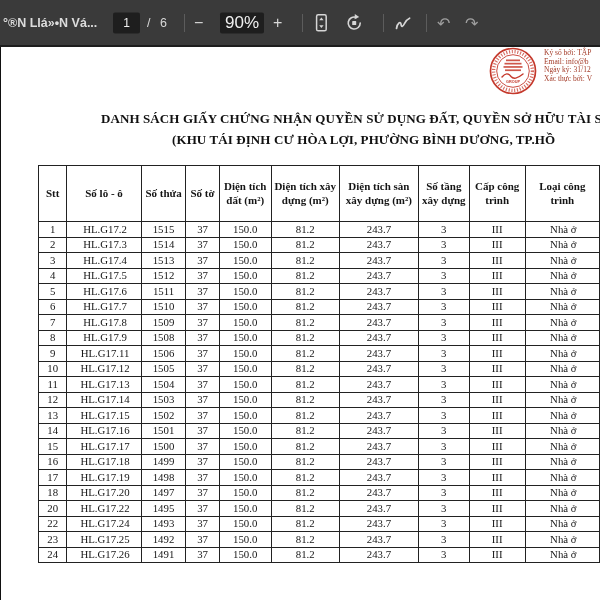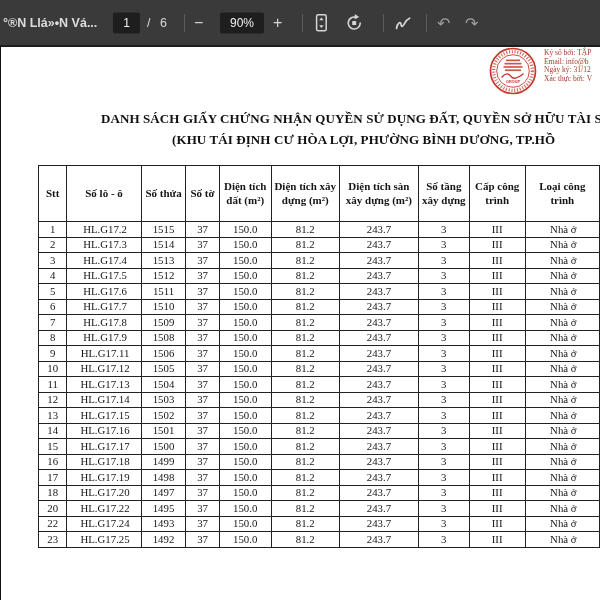--- a/index.html
+++ b/index.html
@@ -13,21 +13,21 @@
   .toolbar .tb{position:absolute;top:50%;transform:translateY(-50%);}
   .tb-filename{left:3px;color:#dcdcdc;font-size:12.5px;font-weight:bold;white-space:nowrap;}
   .tb-box{background:#1e1e1e;border-radius:2px;color:#f0f0f0;font-size:12px;
           display:flex;align-items:center;justify-content:center;border:none;text-align:center;}
   .tb-pagebox{left:113px;width:27px;height:21px;}
   .tb-slash{left:147px;color:#d8d8d8;font-size:12.5px;}
   .tb-total{left:160px;color:#d8d8d8;font-size:12.5px;}
   .tb-sep{width:1px;height:18px;background:#5c5c5c;}
   .tb-sep1{left:184px;} .tb-sep2{left:302px;} .tb-sep3{left:383px;} .tb-sep4{left:426px;}
   .tb-minus{left:194px;color:#d8d8d8;font-size:16px;cursor:default;}
-  .tb-zoombox{left:220px;width:44px;height:21px;font-size:12px;}
+  .tb-zoombox{left:220px;width:44px;height:21px;font-size:17px;}
   .tb-plus{left:273px;color:#d8d8d8;font-size:16px;}
   .tb-icon{display:flex;align-items:center;justify-content:center;}
   .tb-fit{left:314px;} .tb-rotate{left:344px;} .tb-draw{left:393px;}
   .tb-undo{left:437px;color:#9f9f9f;font-size:16px;font-family:"DejaVu Sans",sans-serif;}
   .tb-redo{left:465px;color:#9f9f9f;font-size:16px;font-family:"DejaVu Sans",sans-serif;}
 
   
   .page{position:absolute;left:0;top:47px;width:600px;height:553px;background:#ffffff;}
   .left-edge{position:absolute;left:0;top:0;width:1px;height:553px;background:#111;}
 
@@ -400,16 +400,28 @@
             <td class="al">HL.G17.25</td>
             <td>1492</td>
             <td>37</td>
             <td>150.0</td>
             <td>81.2</td>
             <td>243.7</td>
             <td>3</td>
             <td>III</td>
             <td class="al">Nhà ở</td>
           </tr>
+          <tr>
+            <td>24</td>
+            <td class="al">HL.G17.26</td>
+            <td>1491</td>
+            <td>37</td>
+            <td>150.0</td>
+            <td>81.2</td>
+            <td>243.7</td>
+            <td>3</td>
+            <td>III</td>
+            <td class="al">Nhà ở</td>
+          </tr>
         </tbody>
     </table>
   </div>
 </div>
 
 </body></html>

